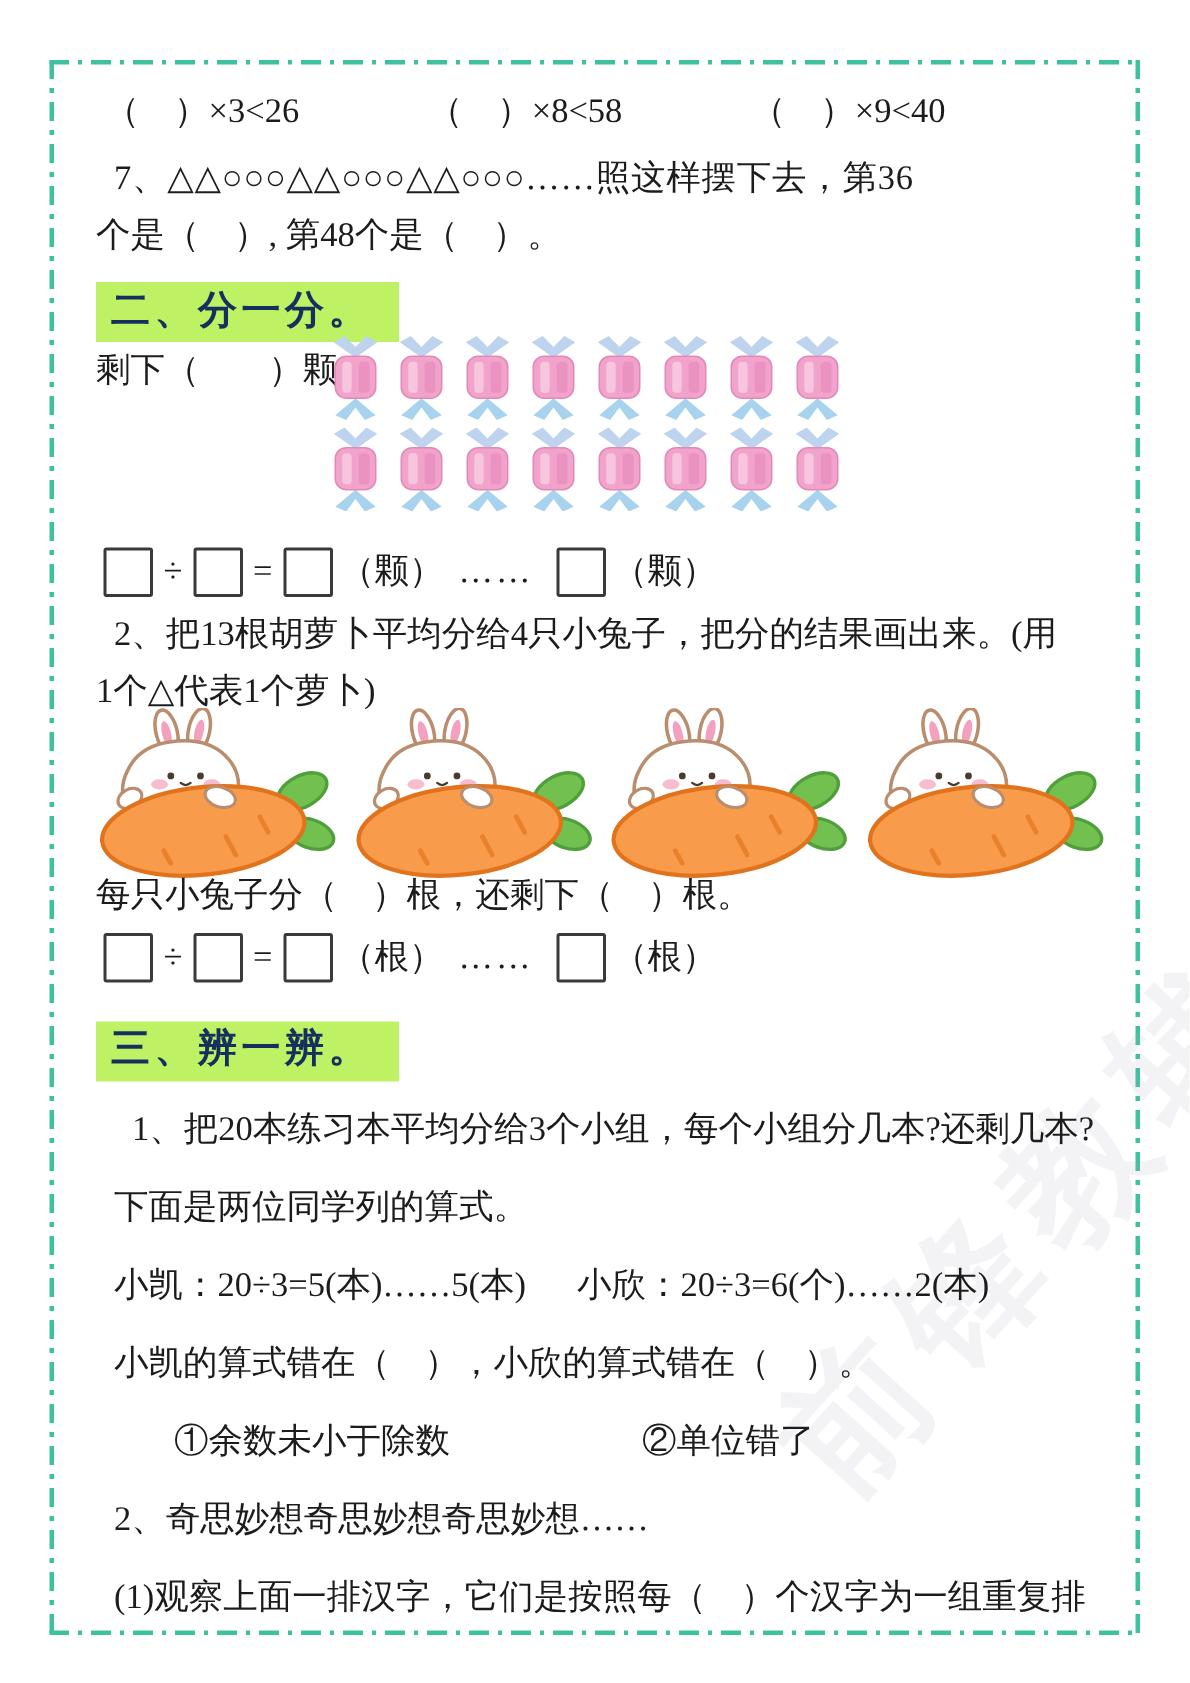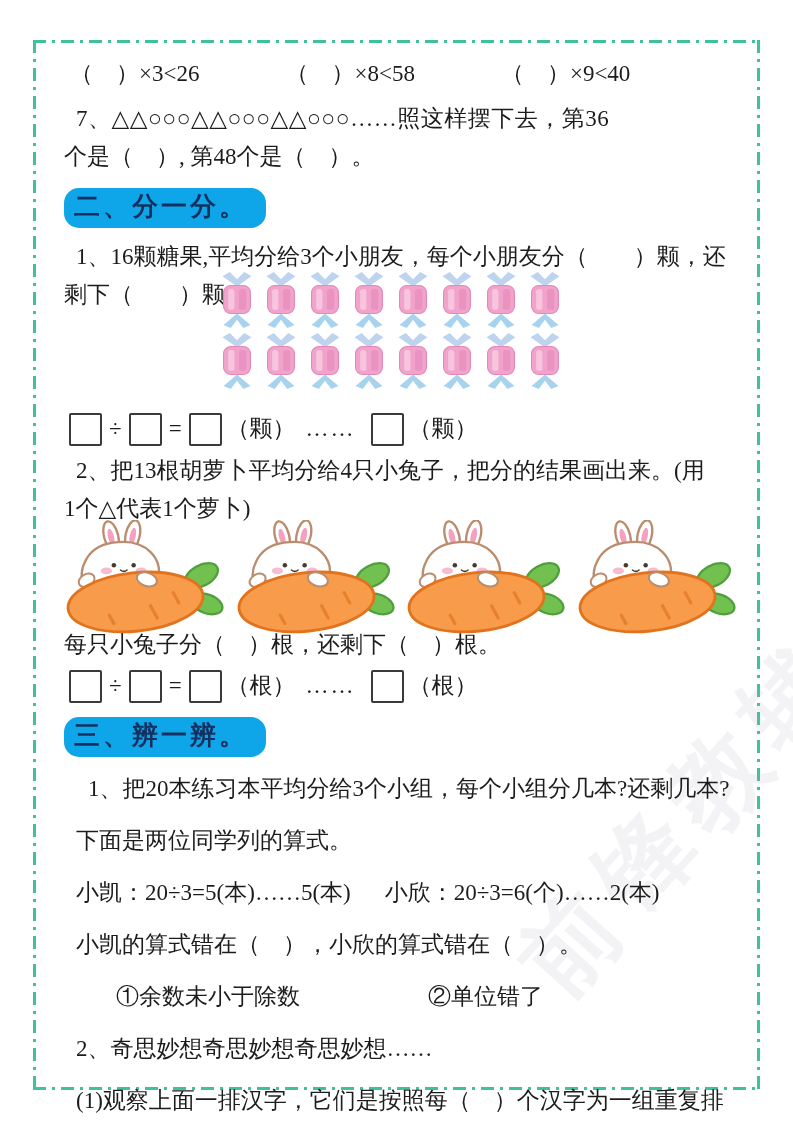--- a/index.html
+++ b/index.html
@@ -26,23 +26,23 @@
   }
 
   
   .content{position:absolute;left:64px;top:56px;width:678px;font-size:23px;}
   .row{display:flex;}
   .ineq-row{gap:86px;padding-left:6px;line-height:36px;}
   .q7-1{margin-top:8px;line-height:38px;padding-left:12px;letter-spacing:.5px;}
   .q7-2{line-height:38px;}
 
   .sec-header{
-    display:inline-block;background:#0ea5e9;color:#15305f;
+    display:inline-block;background:#bef264;color:#15305f;
     font-weight:bold;font-size:26px;line-height:34px;
-    padding:2px 18px 4px 10px;letter-spacing:3px;margin-top:12px;border-radius:15px;
+    padding:2px 18px 4px 10px;letter-spacing:3px;margin-top:12px;
   }
   .p1{margin-top:10px;line-height:38px;padding-left:12px;}
   .cont{line-height:38px;}
 
   
   .candy-wrap{position:relative;min-height:130px;}
   .candy-grid{
     position:absolute;left:152px;top:-4px;
     display:grid;grid-template-columns:repeat(8,44px);row-gap:5px;
   }
@@ -89,21 +89,20 @@
     <span>（　）×9&lt;40</span>
   </div>
 
   <div class="q7-1">7、△△○○○△△○○○△△○○○……照这样摆下去，第36</div>
   <div class="q7-2">个是（　）, 第48个是（　）。</div>
 
   <div>
     <span class="sec-header">二、分一分。</span>
   </div>
 
-  <div class="p1">1、16颗糖果,平均分给3个小朋友，每个小朋友分（　　）颗，还</div>
 
   <div class="candy-wrap">
     <div class="cont">剩下（　　）颗。</div>
     <div class="candy-grid">
       <span class="candy">
         <svg width="42" height="56" viewBox="0 0 40 54">
           <path d="M20 14 L6 4 L13 0 L20 7 L27 0 L34 4 Z" fill="#bdd3ee"></path>
           <path d="M20 40 L7 51 L14 54 L20 46 L26 54 L33 51 Z" fill="#a8d3ef"></path>
           <rect x="7" y="13" width="26" height="27" rx="7" fill="#f1a3cb" stroke="#e18ab8" stroke-width="1"></rect>
           <rect x="11.5" y="16.5" width="6" height="20" rx="2.5" fill="#f7c6de"></rect>
@@ -390,21 +389,21 @@
     <span class="wbox"></span>
     <span class="op">=</span>
     <span class="wbox"></span>
     <span>（根）</span>
     <span class="dots">……</span>
     <span class="wbox"></span>
     <span>（根）</span>
   </div>
 
   <div>
-    <span class="sec-header" style="margin-top:8px;">三、辨一辨。</span>
+    <span class="sec-header" style="margin-top:20px;font-family:Liberation Mono, monospace;">三、辨一辨。</span>
   </div>
 
   <div class="s3" style="margin-top:8px;">
     <p class="first">1、把20本练习本平均分给3个小组，每个小组分几本?还剩几本?</p>
     <p>下面是两位同学列的算式。</p>
     <p class="kaixin">
       <span>小凯：20÷3=5(本)……5(本)</span>
       <span>小欣：20÷3=6(个)……2(本)</span>
     </p>
     <p>小凯的算式错在（　），小欣的算式错在（　）。</p>

